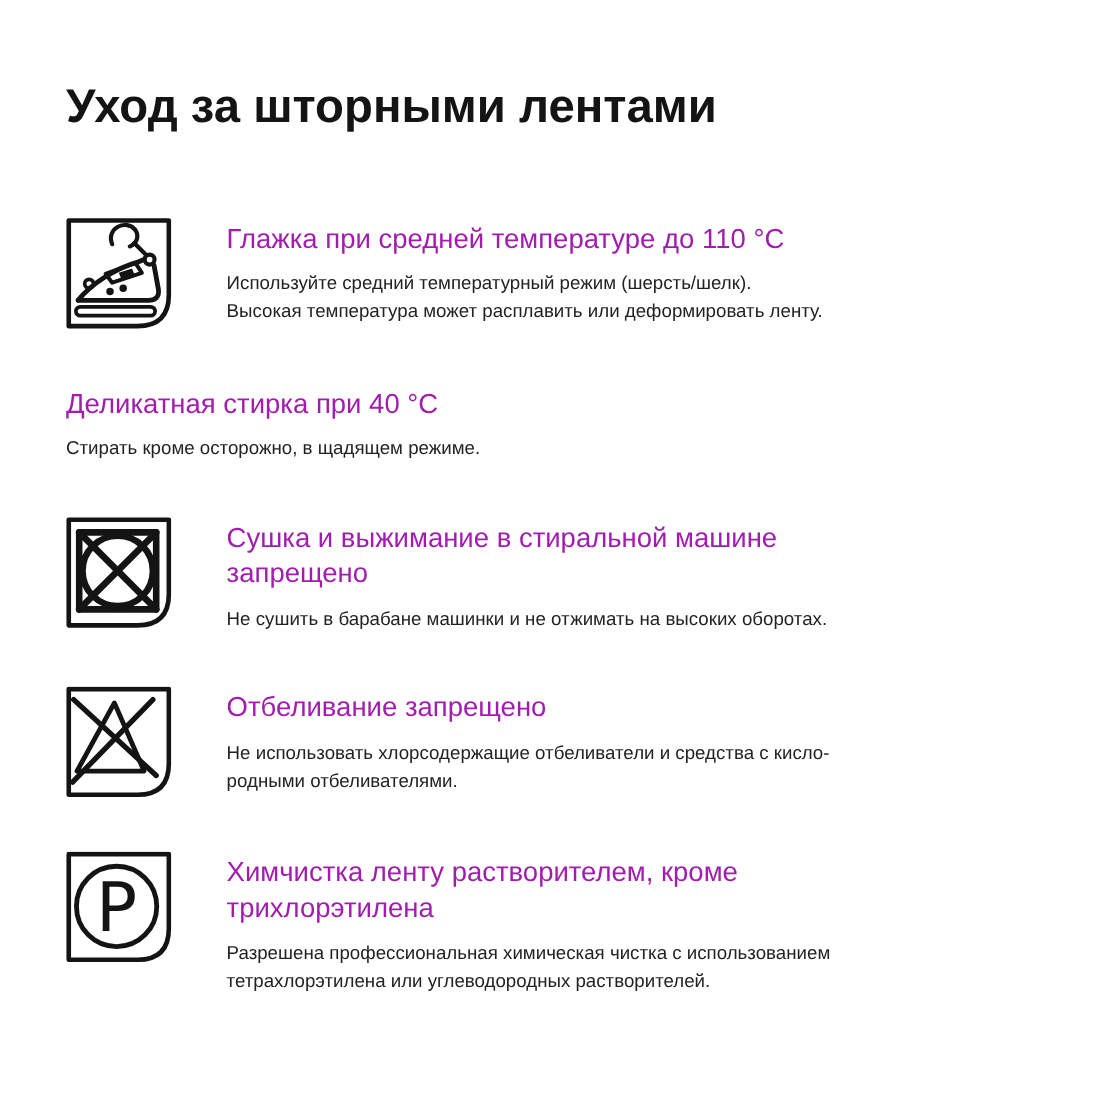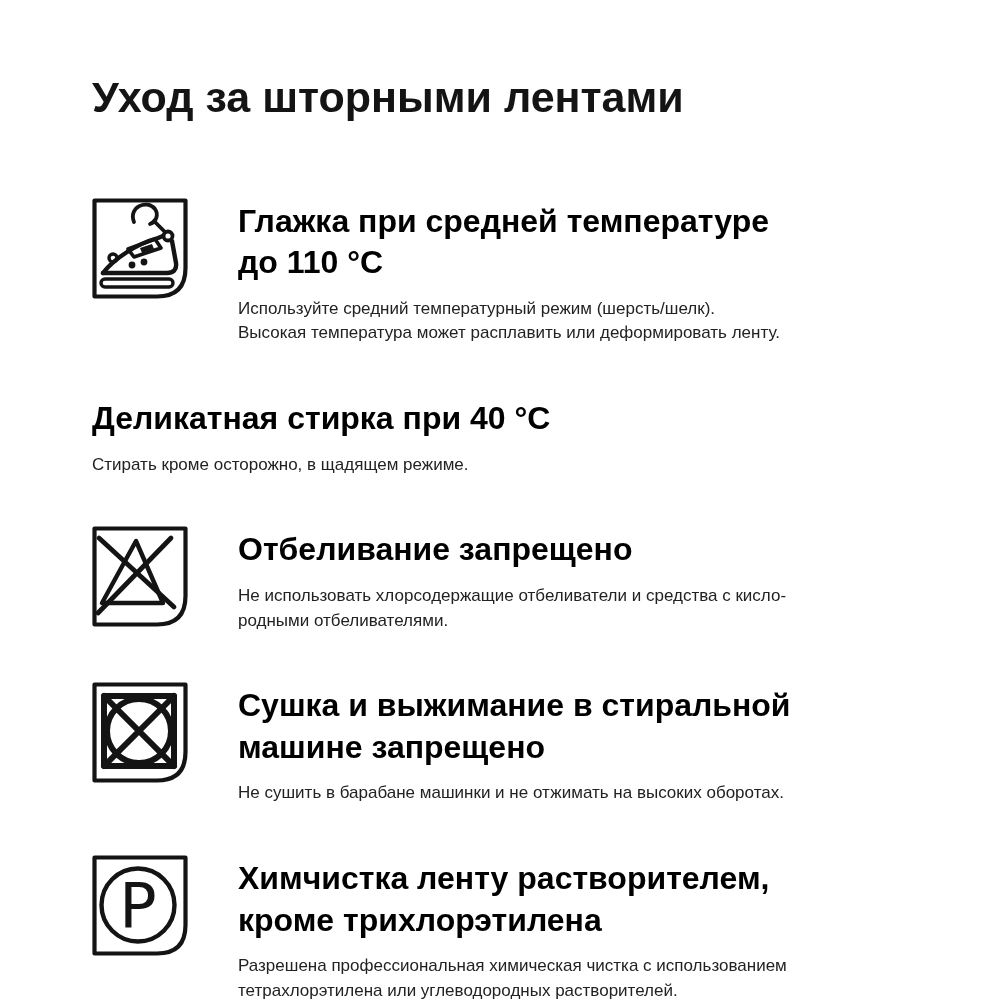--- a/index.html
+++ b/index.html
@@ -7,21 +7,21 @@
     padding: 0;
     background: #ffffff;
     font-family: "Liberation Sans", "DejaVu Sans", sans-serif;
     color: #1a1a1a;
   }
   .page {
     width: 872px;
     height: 1000px;
     box-sizing: border-box;
     background: #ffffff;
-    padding: 72px 55px 0 92px;
+    padding: 72px 55px 0 60px;
     overflow: hidden;
     border-radius: 30px;
   }
   .page-title {
     font-size: 43px;
     font-weight: 700;
     line-height: 1.2;
     color: #141414;
     margin: 0 0 74px 0;
     letter-spacing: 0;
@@ -40,24 +40,24 @@
   .icon-box svg {
     display: block;
     width: 96px;
     height: 101px;
   }
   .section-text {
     padding-top: 3px;
     max-width: 760px;
   }
   .section-title {
-    font-size: 32px;
-    font-weight: 700;
+    font-size: 25px;
+    font-weight: 400;
     line-height: 1.3;
-    color: #000000;
+    color: #a21caf;
     margin: 0 0 13px 0;
   }
   .section-body {
     font-size: 17px;
     font-weight: 400;
     line-height: 1.45;
     color: #222222;
     margin: 0;
     white-space: pre-line;
   }
@@ -112,43 +112,43 @@
     <div class="section-text">
       <h2 class="section-title">Деликатная стирка при 40 °C</h2>
       <p class="section-body">Стирать кроме осторожно, в щадящем режиме.</p>
     </div>
   </section>
 
   <section class="care-section">
     <div class="icon-box">
       <svg viewBox="0 0 96 101" aria-hidden="true">
         <path class="sym" stroke-width="4.2" d="M2.5,2.5 H93.5 V70 Q93.5,98.5 65,98.5 H2.5 Z"></path>
+        <rect class="sym" stroke-width="6" x="12" y="14" width="70" height="70"></rect>
+        <circle class="sym" stroke-width="6" cx="47" cy="49" r="32"></circle>
+        <path class="sym" stroke-width="6" d="M12,14 L82,84 M82,14 L12,84"></path>
+      </svg>
+    </div>
+    <div class="section-text">
+      <h2 class="section-title">Сушка и выжимание в стиральной машине запрещено</h2>
+      <p class="section-body">Не сушить в барабане машинки и не отжимать на высоких оборотах.</p>
+    </div>
+  </section>
+
+  <section class="care-section">
+    <div class="icon-box">
+      <svg viewBox="0 0 96 101" aria-hidden="true">
+        <path class="sym" stroke-width="4.2" d="M2.5,2.5 H93.5 V70 Q93.5,98.5 65,98.5 H2.5 Z"></path>
         <path class="sym" stroke-width="4.4" d="M44,15 L10,77 L71,77 Z"></path>
         <path class="sym" stroke-width="4.8" d="M7,12 L82,81 M79,12 L6,87"></path>
       </svg>
     </div>
     <div class="section-text">
       <h2 class="section-title">Отбеливание запрещено</h2>
       <p class="section-body">Не использовать хлорсодержащие отбеливатели и средства с кисло-
 родными отбеливателями.</p>
-    </div>
-  </section>
-
-  <section class="care-section">
-    <div class="icon-box">
-      <svg viewBox="0 0 96 101" aria-hidden="true">
-        <path class="sym" stroke-width="4.2" d="M2.5,2.5 H93.5 V70 Q93.5,98.5 65,98.5 H2.5 Z"></path>
-        <rect class="sym" stroke-width="6" x="12" y="14" width="70" height="70"></rect>
-        <circle class="sym" stroke-width="6" cx="47" cy="49" r="32"></circle>
-        <path class="sym" stroke-width="6" d="M12,14 L82,84 M82,14 L12,84"></path>
-      </svg>
-    </div>
-    <div class="section-text">
-      <h2 class="section-title">Сушка и выжимание в стиральной машине запрещено</h2>
-      <p class="section-body">Не сушить в барабане машинки и не отжимать на высоких оборотах.</p>
     </div>
   </section>
 
   <section class="care-section">
     <div class="icon-box">
       <svg viewBox="0 0 96 101" aria-hidden="true">
         <path class="sym" stroke-width="4.2" d="M2.5,2.5 H93.5 V70 Q93.5,98.5 65,98.5 H2.5 Z"></path>
         <circle class="sym" stroke-width="4.4" cx="46" cy="50" r="36.5"></circle>
         <text class="sym-text" x="46" y="72" text-anchor="middle" font-size="62" font-weight="400">P</text>
       </svg>

